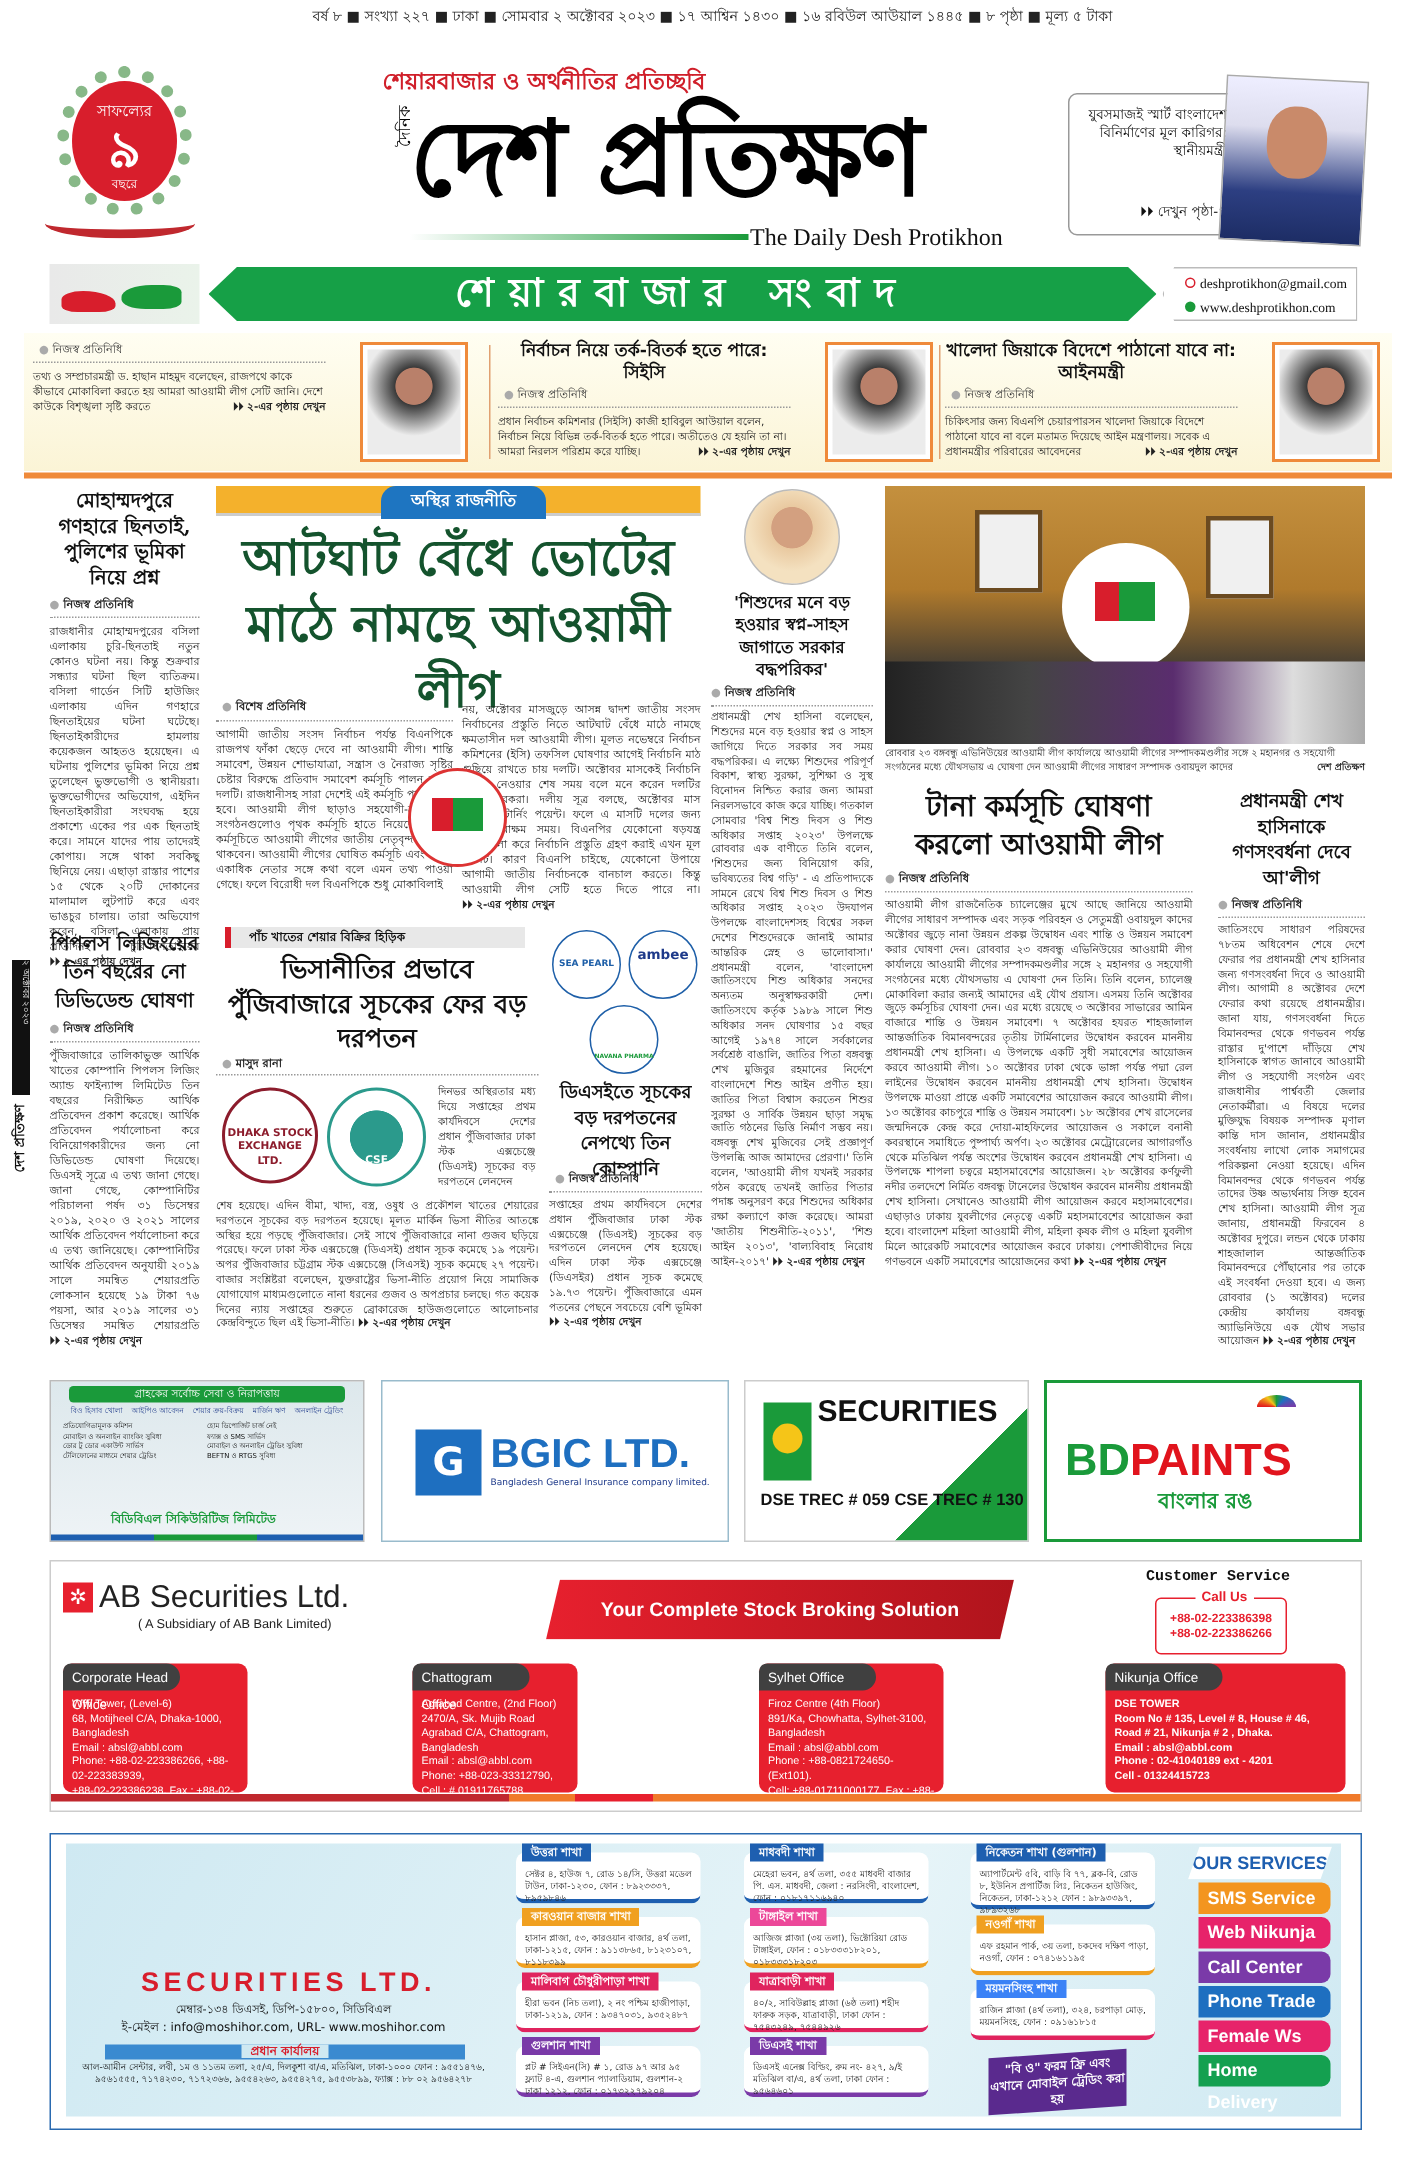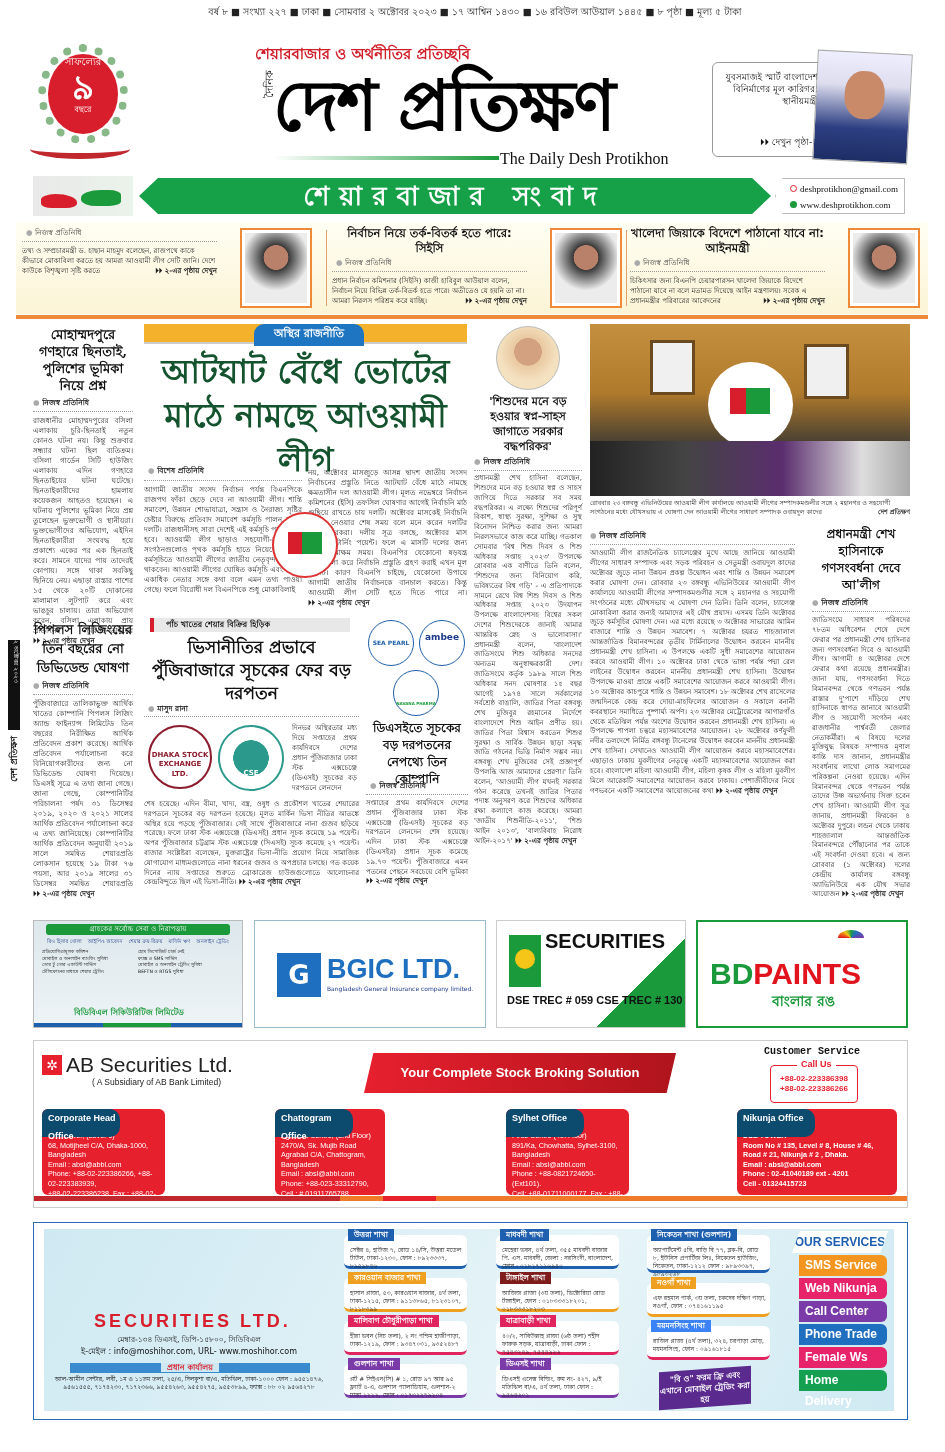--- a/index.html
+++ b/index.html
@@ -1,21 +1,21 @@
 <!DOCTYPE html>
 <html><head>
 <meta charset="utf-8">
 <style>
 *{box-sizing:border-box;margin:0;padding:0}
 body{width:945px;height:1452px;background:#fff;font-family:"DejaVu Sans",sans-serif;color:#111;position:relative;overflow:hidden;font-size:8px;line-height:1.35}
 .abs{position:absolute}
 .meta-line{left:180px;top:6px;width:590px;text-align:center;font-size:9.5px;color:#222}
 .anniv{left:30px;top:24px;width:100px;height:140px}
 .anniv-circle{position:absolute;left:18px;top:30px;width:70px;height:80px;border-radius:50%;background:#d81e2c;color:#fff;text-align:center}
-.anniv-circle .a1{font-size:10px;margin-top:1px;display:block}
+.anniv-circle .a1{font-size:10px;margin-top:14px;display:block}
 .anniv-circle .a2{font-size:34px;font-weight:bold;line-height:36px;display:block}
 .anniv-circle .a3{font-size:8px;display:block}
 .anniv-ring{position:absolute;left:8px;top:20px;width:90px;height:100px;border-radius:50%;border:8px dotted #3a8a3a;opacity:.6}
 .anniv-ribbon{position:absolute;left:0;top:115px;width:100px;height:20px;border-bottom:6px solid #c0282e;border-radius:0 0 50% 50%}
 .masthead{left:145px;top:38px;width:560px;height:140px}
 .tagline{position:absolute;left:110px;top:6px;color:#d01f2a;font-size:15px;font-weight:bold}
 .dainik{position:absolute;left:118px;top:60px;font-size:11px;transform:rotate(-90deg);transform-origin:left top;color:#000}
 .title-bn{position:absolute;left:128px;top:28px;font-size:70px;font-weight:bold;letter-spacing:-2px;color:#000;line-height:80px;font-family:"DejaVu Serif",serif}
 .title-en-line{position:absolute;left:128px;top:118px;width:226px;height:4px;background:linear-gradient(90deg,#fff,#1a9a3a)}
 .title-en{position:absolute;left:355px;top:110px;font-family:"Liberation Serif",serif;font-size:16px}
@@ -64,21 +64,21 @@
 .photo-main .row{position:absolute;left:0;bottom:0;width:100%;height:55px;background:linear-gradient(90deg,#222,#444 30%,#5a2d6e 60%,#ddd 85%,#aaa)}
 .sub-kicker{left:150px;top:618px;width:200px;height:14px;background:#e8e8e8;font-size:8px;font-weight:bold;padding-left:12px;line-height:14px;border-left:4px solid #d81e2c}
 .clogo{position:absolute;border-radius:50%;border:1px solid #1e5fa8;background:#fff;text-align:center;font-size:7px;color:#1e5fa8;font-weight:bold}
 .ad-row{top:920px;height:108px}
 .ad-bdbl{left:33px;width:210px;background:linear-gradient(180deg,#dde8ec,#eef3f6);border:1px solid #bbb}
 .ad-bgic{left:254px;width:232px;border:1px solid #9bc}
 .ad-gd{left:496px;width:190px;border:1px solid #ccc;background:linear-gradient(135deg,#fff 70%,#1a9a3a 70%)}
 .ad-bdp{left:696px;width:212px;border:2px solid #1a9a3a}
 .ab-ad{left:33px;top:1040px;width:875px;height:168px;border:1px solid #ccc}
 .ab-box{position:absolute;top:68px;width:123px;height:86px;background:#e7202e;border-radius:6px;color:#fff;font-family:"Liberation Sans",sans-serif;font-size:7.2px;line-height:9.6px;padding:22px 6px 0 6px}
-.ab-box .t{position:absolute;left:0;top:0;width:78px;height:28px;background:#0c4a6e;border-radius:6px 10px 10px 0;font-size:9px;font-weight:bold;line-height:18px;padding-left:6px}
+.ab-box .t{position:absolute;left:0;top:0;width:78px;height:18px;background:#404040;border-radius:6px 10px 10px 0;font-size:9px;font-weight:normal;line-height:18px;padding-left:6px}
 .mosh{left:33px;top:1222px;width:875px;height:198px;border:1px solid #2a6ab0}
 .mosh-bg{position:absolute;left:10px;top:6px;width:850px;height:182px;background:linear-gradient(120deg,#cfe9f2,#e6f4f8 60%,#cfe9f2)}
 .br{position:absolute;width:123px;height:34px;background:#fff;border-radius:6px;border-bottom:3px solid;font-size:6px;line-height:8px;padding:11px 4px 0 6px;color:#222}
 .br .bt{position:absolute;left:4px;top:-6px;height:12px;padding:0 6px;color:#fff;font-size:7.5px;font-weight:bold;line-height:12px}
 .svc{position:absolute;left:765px;width:88px;height:21px;color:#fff;font-family:"Liberation Sans",sans-serif;font-weight:bold;font-size:12px;line-height:21px;padding-left:6px;border-radius:0 6px 6px 0}
 </style>
 </head>
 <body>
 
 <div class="abs meta-line">বর্ষ ৮ ■ সংখ্যা ২২৭ ■ ঢাকা ■ সোমবার ২ অক্টোবর ২০২৩ ■ ১৭ আশ্বিন ১৪৩০ ■ ১৬ রবিউল আউয়াল ১৪৪৫ ■ ৮ পৃষ্ঠা ■ মূল্য ৫ টাকা</div>
@@ -189,20 +189,21 @@
   <div class="fr1"></div>
   <div class="fr2"></div>
   <div class="emb">
       <i></i>
     </div>
   <div class="row"></div>
 </div>
 <div class="abs" style="left:590px;top:498px;width:320px;font-size:6.3px;line-height:9px;color:#222"><span>রোববার ২৩ বঙ্গবন্ধু এভিনিউয়ের আওয়ামী লীগ কার্যালয়ে আওয়ামী লীগের সম্পাদকমণ্ডলীর সঙ্গে ২ মহানগর ও সহযোগী সংগঠনের মধ্যে যৌথসভায় এ ঘোষণা দেন আওয়ামী লীগের সাধারণ সম্পাদক ওবায়দুল কাদের</span> <b style="float:right">দেশ প্রতিক্ষণ</b></div>
 
 <div class="abs" style="left:590px;top:526px;width:205px">
+  <div class="h-black" style="font-size:19px;line-height:25px">টানা কর্মসূচি ঘোষণা করলো আওয়ামী লীগ</div>
   <div class="byline" style="margin:5px 0 3px">নিজস্ব প্রতিনিধি</div>
   <div class="col-text dotsep" style="padding-top:4px;font-size:7px;line-height:9.9px"><span>আওয়ামী লীগ রাজনৈতিক চ্যালেঞ্জের মুখে আছে জানিয়ে আওয়ামী লীগের সাধারণ সম্পাদক এবং সড়ক পরিবহন ও সেতুমন্ত্রী ওবায়দুল কাদের অক্টোবর জুড়ে নানা উন্নয়ন প্রকল্প উদ্বোধন এবং শান্তি ও উন্নয়ন সমাবেশ করার ঘোষণা দেন। রোববার ২৩ বঙ্গবন্ধু এভিনিউয়ের আওয়ামী লীগ কার্যালয়ে আওয়ামী লীগের সম্পাদকমণ্ডলীর সঙ্গে ২ মহানগর ও সহযোগী সংগঠনের মধ্যে যৌথসভায় এ ঘোষণা দেন তিনি। তিনি বলেন, চ্যালেঞ্জ মোকাবিলা করার জন্যই আমাদের এই যৌথ প্রয়াস। এসময় তিনি অক্টোবর জুড়ে কর্মসূচির ঘোষণা দেন। এর মধ্যে রয়েছে ৩ অক্টোবর সাভারের আমিন বাজারে শান্তি ও উন্নয়ন সমাবেশ। ৭ অক্টোবর হযরত শাহজালাল আন্তর্জাতিক বিমানবন্দরের তৃতীয় টার্মিনালের উদ্বোধন করবেন মাননীয় প্রধানমন্ত্রী শেখ হাসিনা। এ উপলক্ষে একটি সুধী সমাবেশের আয়োজন করবে আওয়ামী লীগ। ১০ অক্টোবর ঢাকা থেকে ভাঙ্গা পর্যন্ত পদ্মা রেল লাইনের উদ্বোধন করবেন মাননীয় প্রধানমন্ত্রী শেখ হাসিনা। উদ্বোধন উপলক্ষে মাওয়া প্রান্তে একটি সমাবেশের আয়োজন করবে আওয়ামী লীগ। ১৩ অক্টোবর কাচপুরে শান্তি ও উন্নয়ন সমাবেশ। ১৮ অক্টোবর শেখ রাসেলের জন্মদিনকে কেন্দ্র করে দোয়া-মাহফিলের আয়োজন ও সকালে বনানী কবরস্থানে সমাধিতে পুষ্পার্ঘ্য অর্পণ। ২৩ অক্টোবর মেট্রোরেলের আগারগাঁও থেকে মতিঝিল পর্যন্ত অংশের উদ্বোধন করবেন প্রধানমন্ত্রী শেখ হাসিনা। এ উপলক্ষে শাপলা চত্বরে মহাসমাবেশের আয়োজন। ২৮ অক্টোবর কর্ণফুলী নদীর তলদেশে নির্মিত বঙ্গবন্ধু টানেলের উদ্বোধন করবেন মাননীয় প্রধানমন্ত্রী শেখ হাসিনা। সেখানেও আওয়ামী লীগ আয়োজন করবে মহাসমাবেশের। এছাড়াও ঢাকায় যুবলীগের নেতৃত্বে একটি মহাসমাবেশের আয়োজন করা হবে। বাংলাদেশ মহিলা আওয়ামী লীগ, মহিলা কৃষক লীগ ও মহিলা যুবলীগ মিলে আরেকটি সমাবেশের আয়োজন করবে ঢাকায়। পেশাজীবীদের নিয়ে গণভবনে একটি সমাবেশের আয়োজনের কথা</span> <span class="more">২-এর পৃষ্ঠায় দেখুন</span></div>
 </div>
 
 <div class="abs" style="left:812px;top:526px;width:98px">
   <div class="h-black" style="font-size:12px;line-height:17px">প্রধানমন্ত্রী শেখ হাসিনাকে গণসংবর্ধনা দেবে আ'লীগ</div>
   <div class="byline" style="margin:4px 0 3px">নিজস্ব প্রতিনিধি</div>
   <div class="col-text dotsep" style="padding-top:4px;font-size:7px;line-height:9.8px"><span>জাতিসংঘে সাধারণ পরিষদের ৭৮তম অধিবেশন শেষে দেশে ফেরার পর প্রধানমন্ত্রী শেখ হাসিনার জন্য গণসংবর্ধনা দিবে ও আওয়ামী লীগ। আগামী ৪ অক্টোবর দেশে ফেরার কথা রয়েছে প্রধানমন্ত্রীর। জানা যায়, গণসংবর্ধনা দিতে বিমানবন্দর থেকে গণভবন পর্যন্ত রাস্তার দু'পাশে দাঁড়িয়ে শেখ হাসিনাকে স্বাগত জানাবে আওয়ামী লীগ ও সহযোগী সংগঠন এবং রাজধানীর পার্শ্ববর্তী জেলার নেতাকর্মীরা। এ বিষয়ে দলের মুক্তিযুদ্ধ বিষয়ক সম্পাদক মৃণাল কান্তি দাস জানান, প্রধানমন্ত্রীর সংবর্ধনায় লাখো লোক সমাগমের পরিকল্পনা নেওয়া হয়েছে। এদিন বিমানবন্দর থেকে গণভবন পর্যন্ত তাদের উষ্ণ অভ্যর্থনায় সিক্ত হবেন শেখ হাসিনা। আওয়ামী লীগ সূত্র জানায়, প্রধানমন্ত্রী ফিরবেন ৪ অক্টোবর দুপুরে। লন্ডন থেকে ঢাকায় শাহজালাল আন্তর্জাতিক বিমানবন্দরে পৌঁছানোর পর তাকে এই সংবর্ধনা দেওয়া হবে। এ জন্য রোববার (১ অক্টোবর) দলের কেন্দ্রীয় কার্যালয় বঙ্গবন্ধু অ্যাভিনিউয়ে এক যৌথ সভার আয়োজন</span> <span class="more">২-এর পৃষ্ঠায় দেখুন</span></div>
 </div>
 
@@ -320,21 +321,21 @@
   <div style="position:absolute;left:20px;top:124px;width:270px;text-align:center;font-size:8px">ই-মেইল : info@moshihor.com, URL- www.moshihor.com</div>
   <div style="position:absolute;left:36px;top:140px;width:240px;height:10px;background:#3a8ad0;color:#d81e2c;text-align:center;font-size:8px;line-height:10px;font-weight:bold"><span style="background:#cfe9f2;padding:0 6px">প্রধান কার্যালয়</span></div>
   <div style="position:absolute;left:20px;top:152px;width:270px;text-align:center;font-size:6px;line-height:8px">আল-আমীন সেন্টার, লবী, ১ম ও ১১তম তলা, ২৫/এ, দিলকুশা বা/এ, মতিঝিল, ঢাকা-১০০০ ফোন : ৯৫৫১৪৭৬, ৯৫৬১৫৫৫, ৭১৭৪২৩০, ৭১৭২৩৬৬, ৯৫৫৪২৬৩, ৯৫৫৪২৭৫, ৯৫৫৩৮৯৯, ফ্যাক্স : ৮৮ ০২ ৯৫৬৪২৭৮</div>
 
   <div class="br" style="left:310px;top:12px;border-color:#1e5fb0"><div class="bt" style="background:#1e5fb0">উত্তরা শাখা</div><span>সেক্টর ৪, হাউজ ৭, রোড ১৪/সি, উত্তরা মডেল টাউন, ঢাকা-১২৩০, ফোন : ৮৯২৩৩৩৭, ৮৯৫৯৮৪৬</span></div>
   <div class="br" style="left:310px;top:55px;border-color:#f0a020"><div class="bt" style="background:#f0a020">কারওয়ান বাজার শাখা</div><span>হাসান প্লাজা, ৫৩, কারওয়ান বাজার, ৪র্থ তলা, ঢাকা-১২১৫, ফোন : ৯১১৩৮৬৫, ৮১২৩১০৭, ৮১১৮৩৯৯</span></div>
   <div class="br" style="left:310px;top:98px;border-color:#e0245e"><div class="bt" style="background:#e0245e">মালিবাগ চৌধুরীপাড়া শাখা</div><span>হীরা ভবন (নিচ তলা), ২ নং পশ্চিম হাজীপাড়া, ঢাকা-১২১৯, ফোন : ৯৩৪৭০৩১, ৯৩৫২৪৮৭</span></div>
   <div class="br" style="left:310px;top:141px;border-color:#7a3aa8"><div class="bt" style="background:#7a3aa8">গুলশান শাখা</div><span>প্লট # সিইএন(সি) # ১, রোড ৯৭ আর ৯৫ ফ্ল্যাট ৪-এ, গুলশান প্যালাডিয়াম, গুলশান-২ ঢাকা ১২১২, ফোন : ০১৭৩২২৭৯২০৪</span></div>
 
   <div class="br" style="left:462px;top:12px;border-color:#1e5fb0"><div class="bt" style="background:#1e5fb0">মাধবদী শাখা</div><span>মেহেরা ভবন, ৪র্থ তলা, ৩৫৫ মাধবদী বাজার পি. এস. মাধবদী, জেলা : নরসিংদী, বাংলাদেশ, ফোন : ০১৮১৭১১৬৯৪০</span></div>
-  <div class="br" style="left:462px;top:55px;border-color:#f0a020"><div class="bt" style="background:#7f1d1d">টাঙ্গাইল শাখা</div><span>আজিজ প্লাজা (৩য় তলা), ভিক্টোরিয়া রোড টাঙ্গাইল, ফোন : ০১৮৩৩৩১৮২০১, ০১৮৩৩৩১৮২০৩</span></div>
+  <div class="br" style="left:462px;top:55px;border-color:#f0a020"><div class="bt" style="background:#ec4899">টাঙ্গাইল শাখা</div><span>আজিজ প্লাজা (৩য় তলা), ভিক্টোরিয়া রোড টাঙ্গাইল, ফোন : ০১৮৩৩৩১৮২০১, ০১৮৩৩৩১৮২০৩</span></div>
   <div class="br" style="left:462px;top:98px;border-color:#e0245e"><div class="bt" style="background:#e0245e">যাত্রাবাড়ী শাখা</div><span>৪০/২, সাবিউল্লাহ প্লাজা (৬ষ্ঠ তলা) শহীদ ফারুক সড়ক, যাত্রাবাড়ী, ঢাকা ফোন : ৭৫৪৩২৪৯, ৭৫৪৪৯২৬</span></div>
   <div class="br" style="left:462px;top:141px;border-color:#7a3aa8"><div class="bt" style="background:#7a3aa8">ডিএসই শাখা</div><span>ডিএসই এনেক্স বিল্ডিং, রুম নং- ৪২৭, ৯/ই মতিঝিল বা/এ, ৪র্থ তলা, ঢাকা ফোন : ৯৫৬৪৬০১</span></div>
 
   <div class="br" style="left:613px;top:12px;height:38px;border-color:#1e5fb0"><div class="bt" style="background:#1e5fb0">নিকেতন শাখা (গুলশান)</div><span>অ্যাপার্টমেন্ট ৫বি, বাড়ি বি ৭৭, ব্লক-বি, রোড ৮, ইউনিস প্রপার্টিজ লিঃ, নিকেতন হাউজিং, নিকেতন, ঢাকা-১২১২ ফোন : ৯৮৯৩৩৯৭, ৯৮৯৩২৬৮</span></div>
   <div class="br" style="left:613px;top:60px;border-color:#f0a020"><div class="bt" style="background:#f0a020">নওগাঁ শাখা</div><span>এফ রহমান পার্ক, ৩য় তলা, চকদেব দক্ষিণ পাড়া, নওগাঁ, ফোন : ০৭৪১৬১১৯৫</span></div>
   <div class="br" style="left:613px;top:103px;border-color:#e0245e"><div class="bt" style="background:#3b82f6">ময়মনসিংহ শাখা</div><span>রাজিন প্লাজা (৪র্থ তলা), ৩২৪, চরপাড়া মোড়, ময়মনসিংহ, ফোন : ০৯১৬১৮১৫</span></div>
   <div style="position:absolute;left:625px;top:146px;width:92px;height:38px;background:#5a2a8e;color:#fff;font-size:8px;font-weight:bold;text-align:center;line-height:11px;padding-top:3px;transform:skewY(-4deg)">"বি ও" ফরম ফ্রি এবং এখানে মোবাইল ট্রেডিং করা হয়</div>
 
   <div style="position:absolute;left:758px;top:8px;width:96px;height:22px;background:#fff;clip-path:polygon(8% 0,100% 0,92% 100%,0 100%);color:#1e5fb0;font-family:'Liberation Sans',sans-serif;font-weight:bold;font-size:12px;text-align:center;line-height:22px">OUR SERVICES</div>
   <div class="svc" style="top:32px;background:#f3951f">SMS Service</div>

